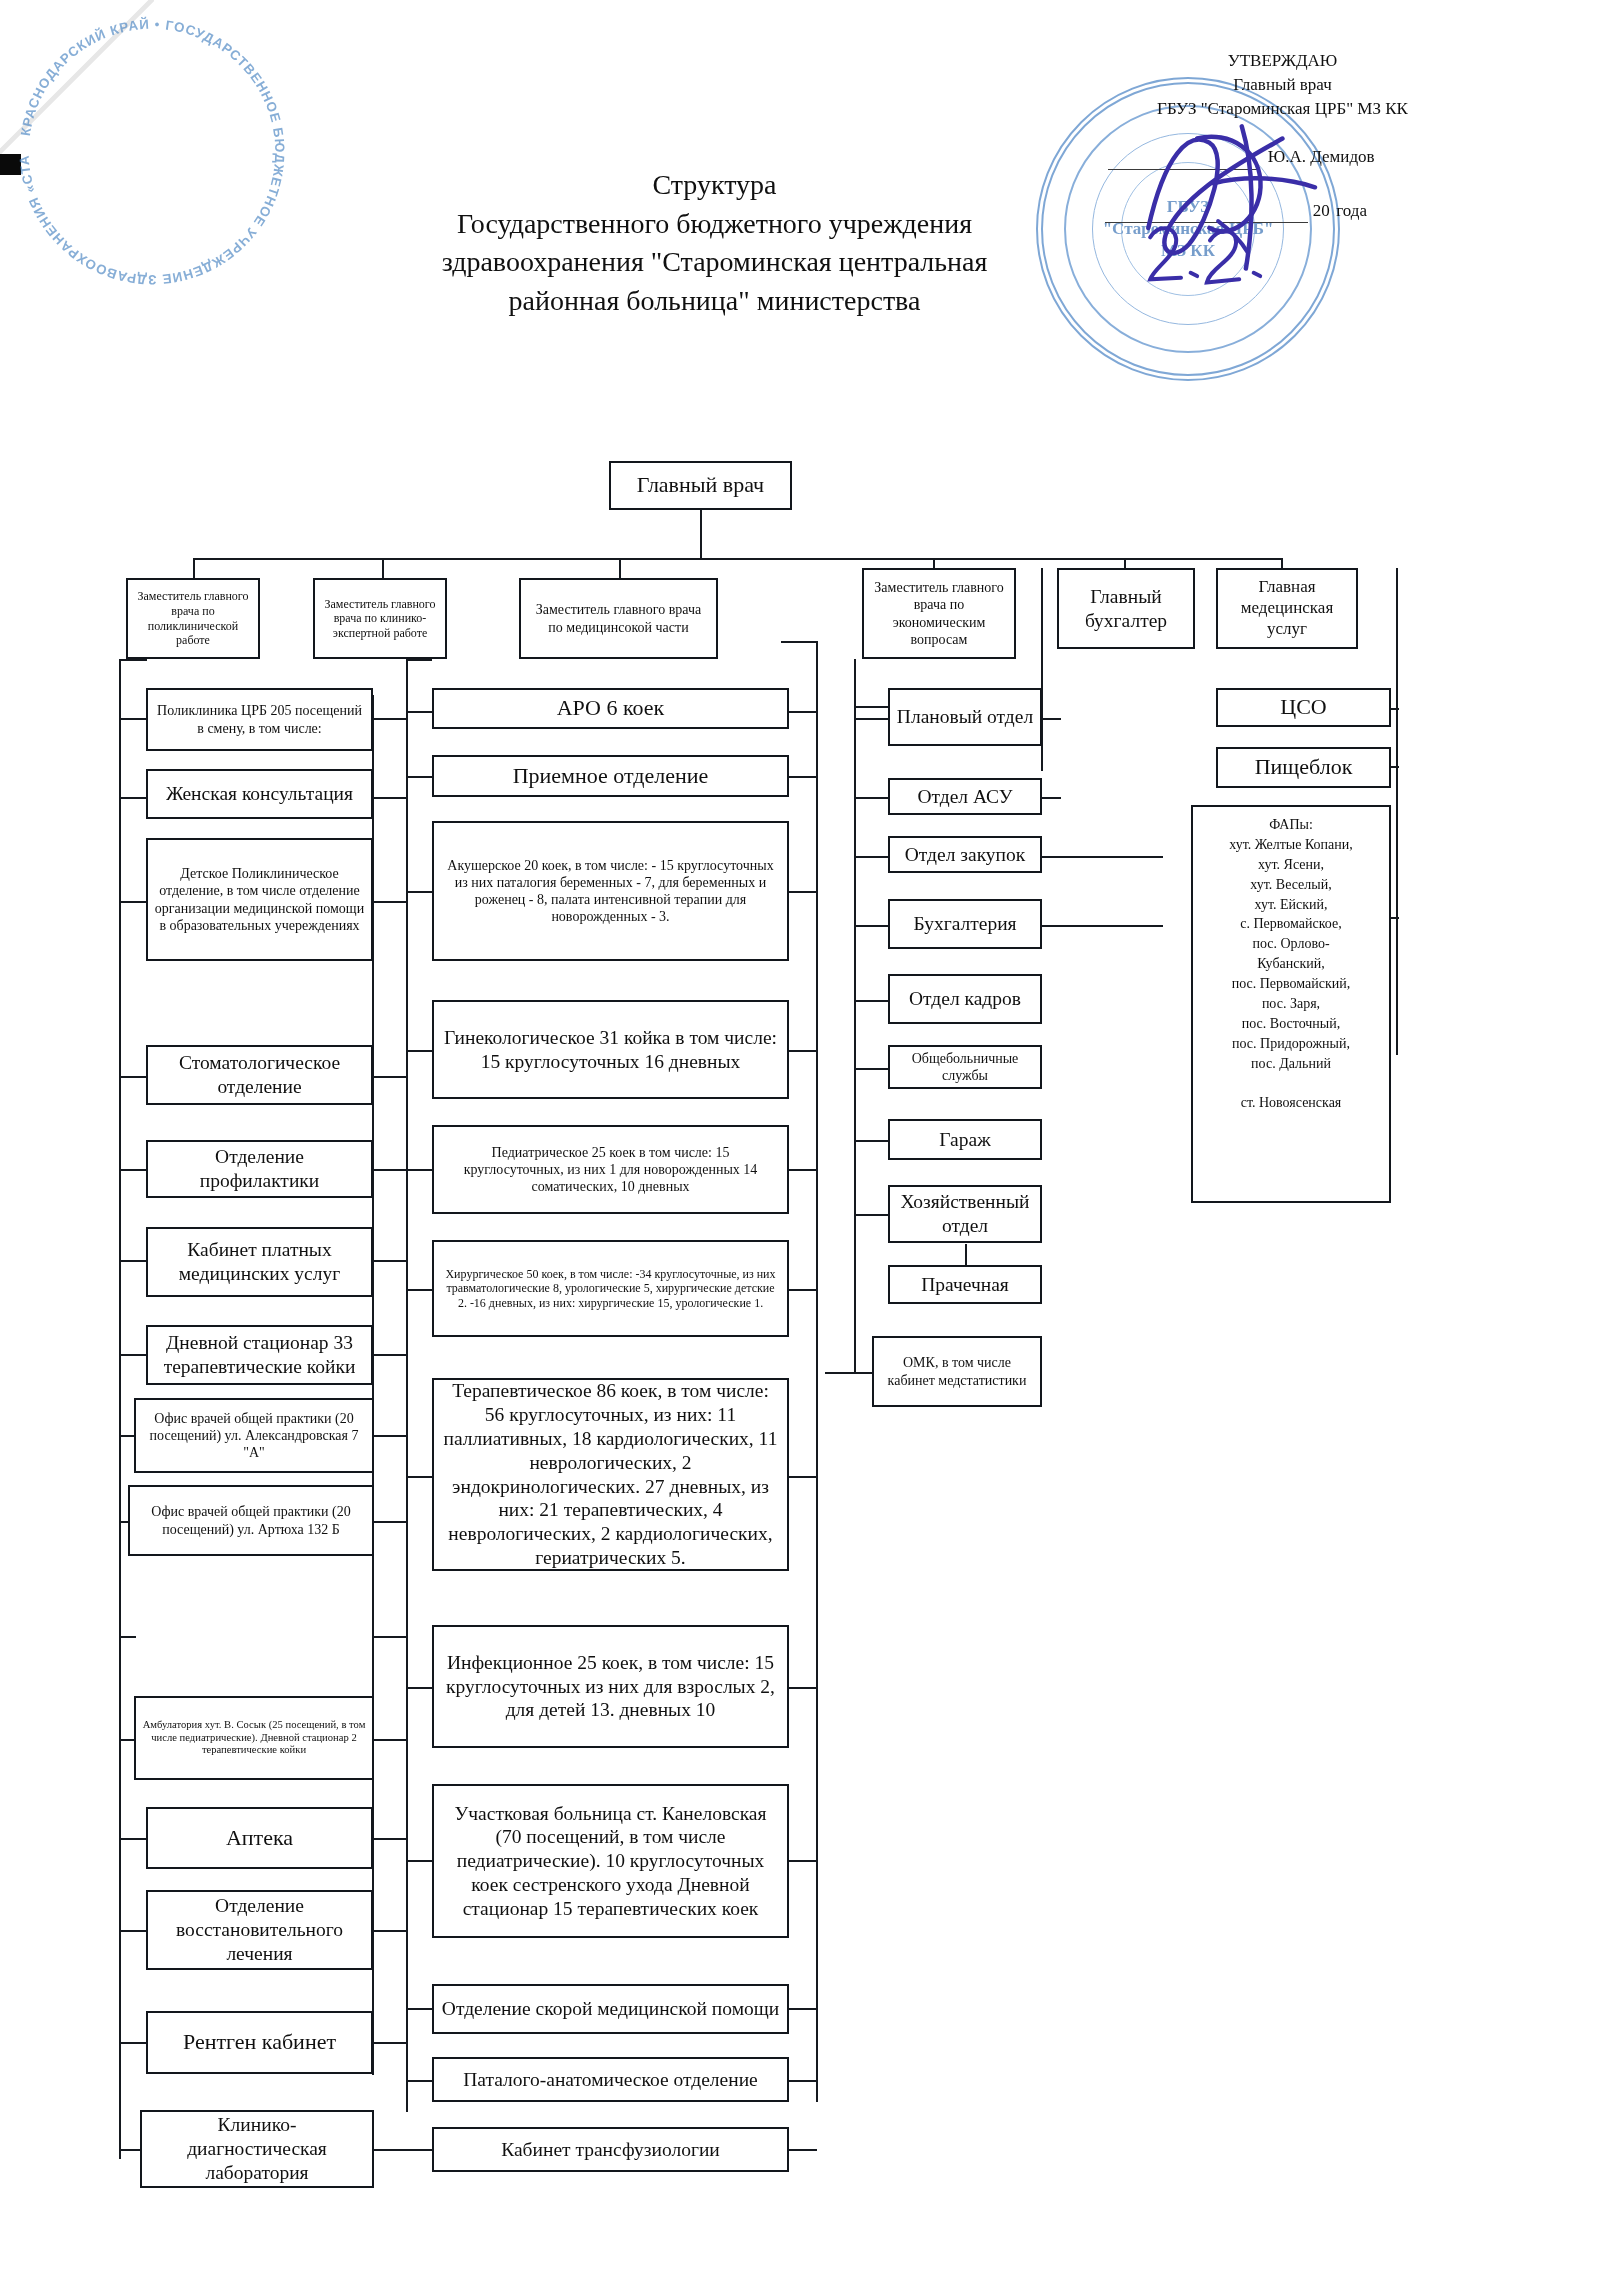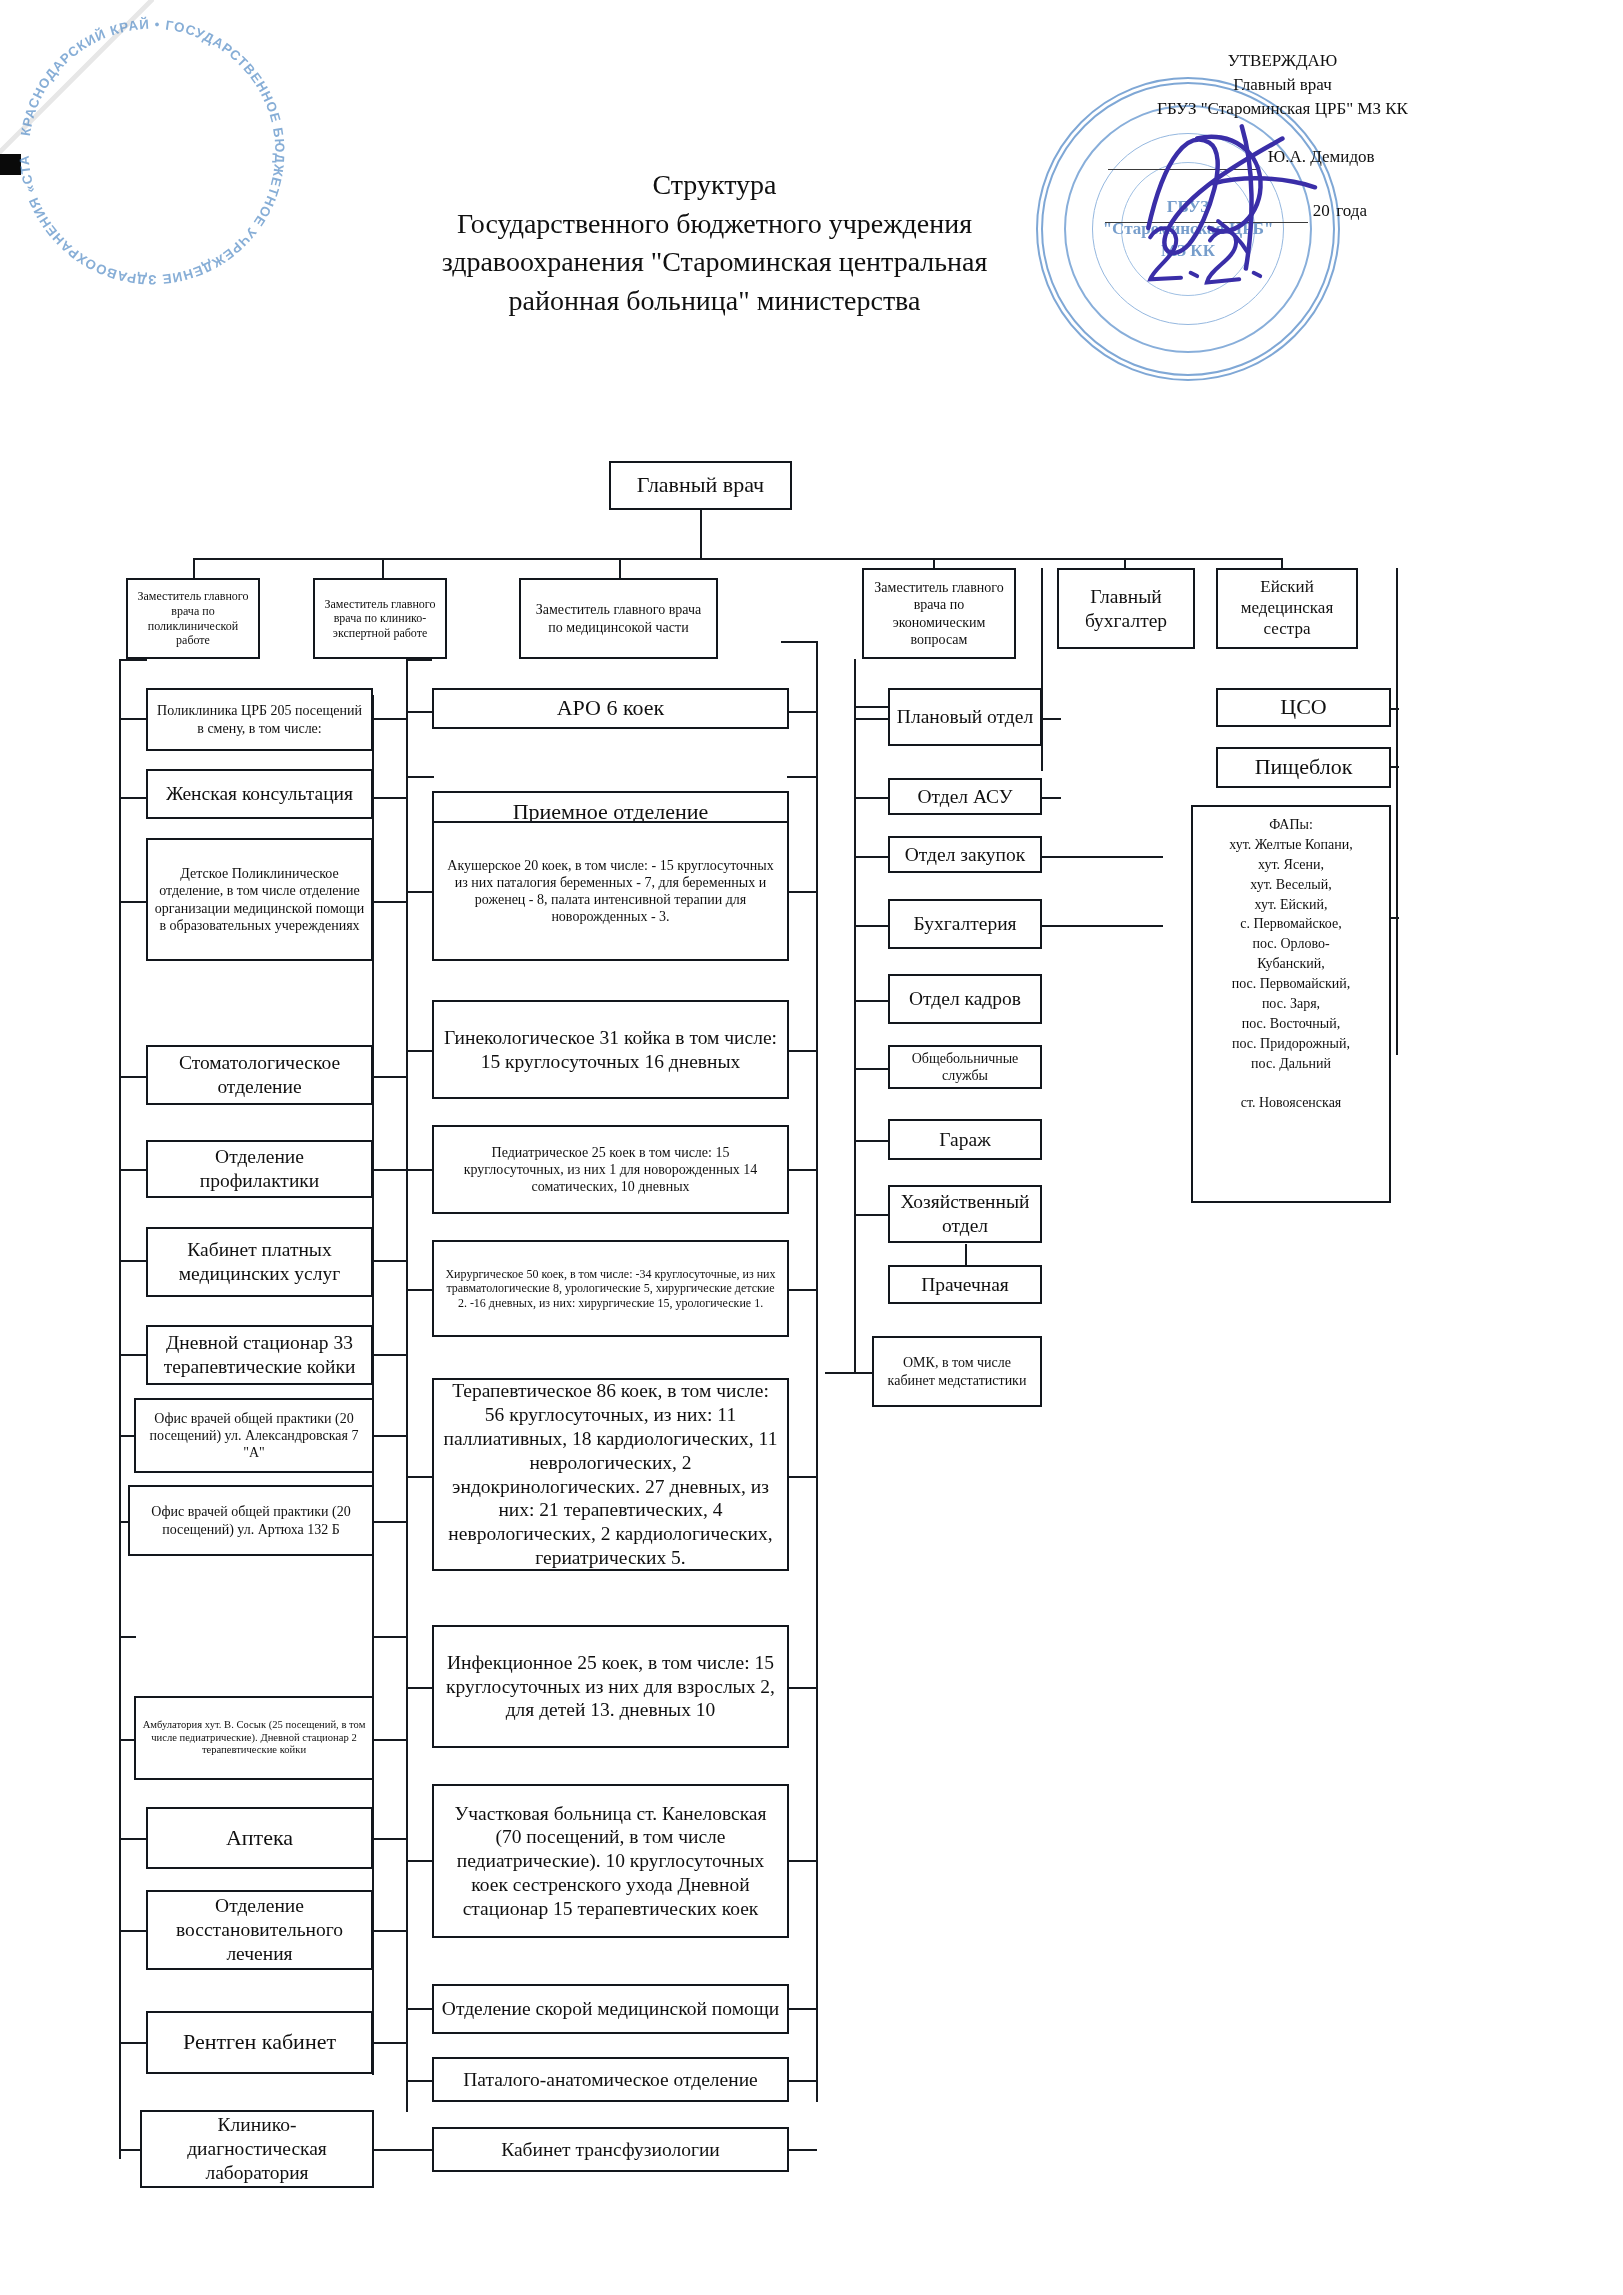--- a/index.html
+++ b/index.html
@@ -257,21 +257,21 @@
   <div class="box fs-sm" style="left:519px; top:578px; width:199px; height:81px;">
     <span class="bx-txt">Заместитель главного врача по медицинсокой части</span>
   </div>
   <div class="box fs-sm" style="left:862px; top:568px; width:154px; height:91px;">
     <span class="bx-txt">Заместитель главного врача по экономическим вопросам</span>
   </div>
   <div class="box fs-lg" style="left:1057px; top:568px; width:138px; height:81px;">
     <span class="bx-txt">Главный бухгалтер</span>
   </div>
   <div class="box fs-md" style="left:1216px; top:568px; width:142px; height:81px;">
-    <span class="bx-txt">Ейский медецинская сестра</span>
+    <span class="bx-txt">Главная медецинская услуг</span>
   </div>
 
   <div class="box fs-sm" style="left:146px; top:688px; width:227px; height:63px;">
     <span class="bx-txt">Поликлиника ЦРБ 205 посещений в смену, в том числе:</span>
   </div>
   <div class="box fs-lg" style="left:146px; top:769px; width:227px; height:50px;">
     <span class="bx-txt">Женская консультация</span>
   </div>
   <div class="box fs-sm" style="left:146px; top:838px; width:227px; height:123px;">
     <span class="bx-txt">Детское  Поликлиническое отделение, в том числе отделение организации медицинской помощи в образовательных учереждениях</span>
@@ -338,21 +338,21 @@
   <div class="ln lnh" style="left:372px; top:1636px; width:36px;"></div>
   <div class="ln lnh" style="left:372px; top:1739px; width:36px;"></div>
   <div class="ln lnh" style="left:372px; top:1838px; width:36px;"></div>
   <div class="ln lnh" style="left:372px; top:1930px; width:36px;"></div>
   <div class="ln lnh" style="left:372px; top:2042px; width:36px;"></div>
   <div class="ln lnh" style="left:372px; top:2149px; width:36px;"></div>
 
   <div class="box fs-xl" style="left:432px; top:688px; width:357px; height:41px;">
     <span class="bx-txt">АРО 6 коек</span>
   </div>
-  <div class="box fs-xl" style="left:432px; top:755px; width:357px; height:42px;margin-top:36px;">
+  <div class="box fs-xl" style="left:432px; top:755px; width:357px; height:42px;">
     <span class="bx-txt">Приемное отделение</span>
   </div>
   <div class="box fs-sm" style="left:432px; top:821px; width:357px; height:140px;">
     <span class="bx-txt">Акушерское  20 коек, в том числе: - 15 круглосуточных из них паталогия беременных - 7, для беременных и роженец - 8, палата интенсивной терапии для новорожденных - 3.</span>
   </div>
   <div class="box fs-lg" style="left:432px; top:1000px; width:357px; height:99px;">
     <span class="bx-txt">Гинекологическое 31 койка в том числе: 15 круглосуточных 16 дневных</span>
   </div>
   <div class="box fs-sm" style="left:432px; top:1125px; width:357px; height:89px;">
     <span class="bx-txt">Педиатрическое  25 коек в том числе: 15 круглосуточных, из них 1 для новорожденных 14 соматических, 10 дневных</span>

